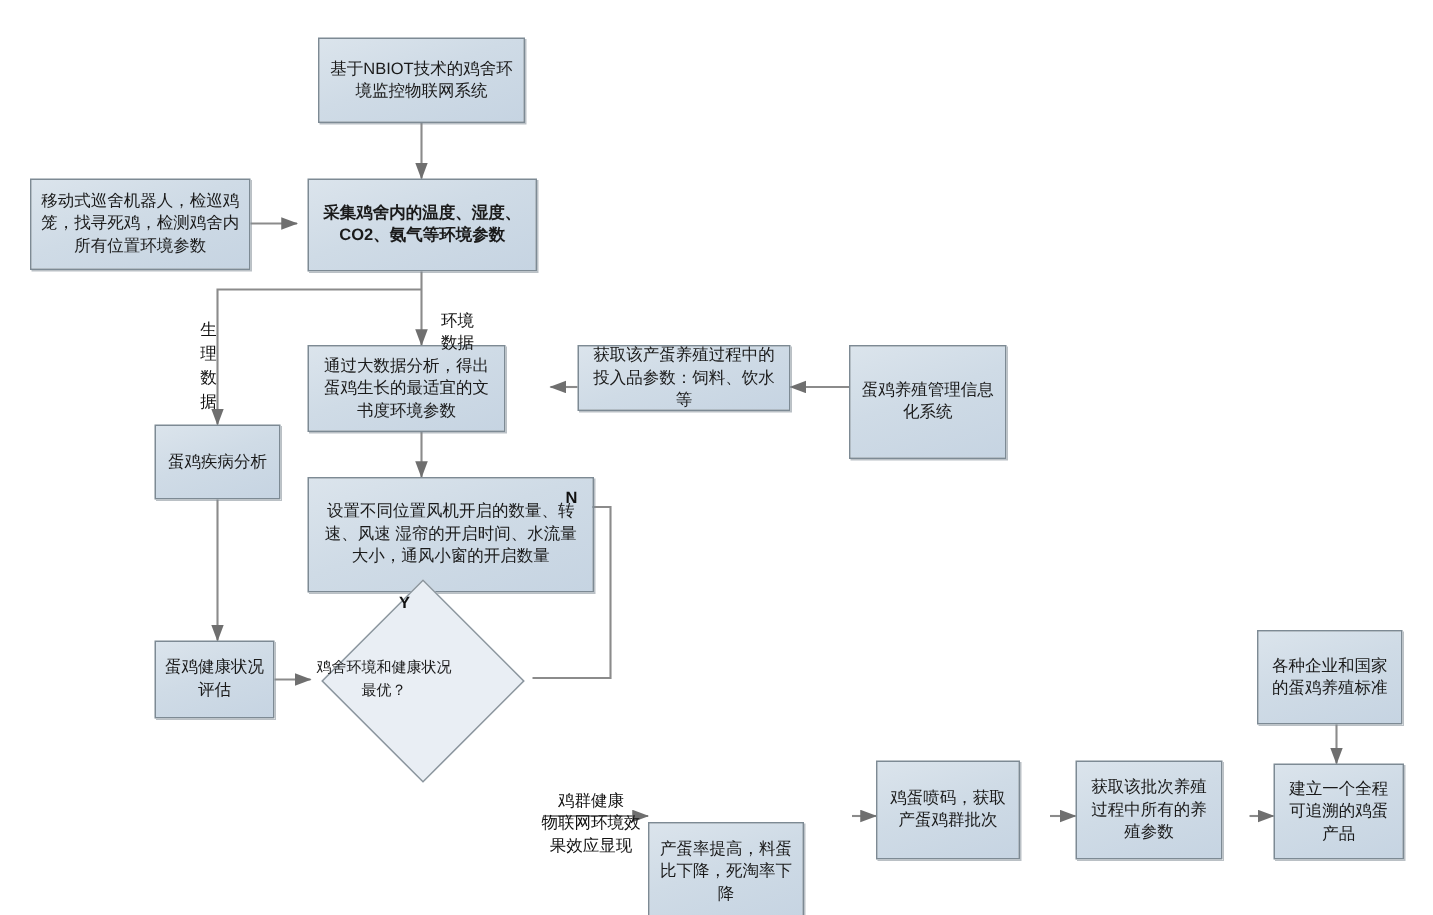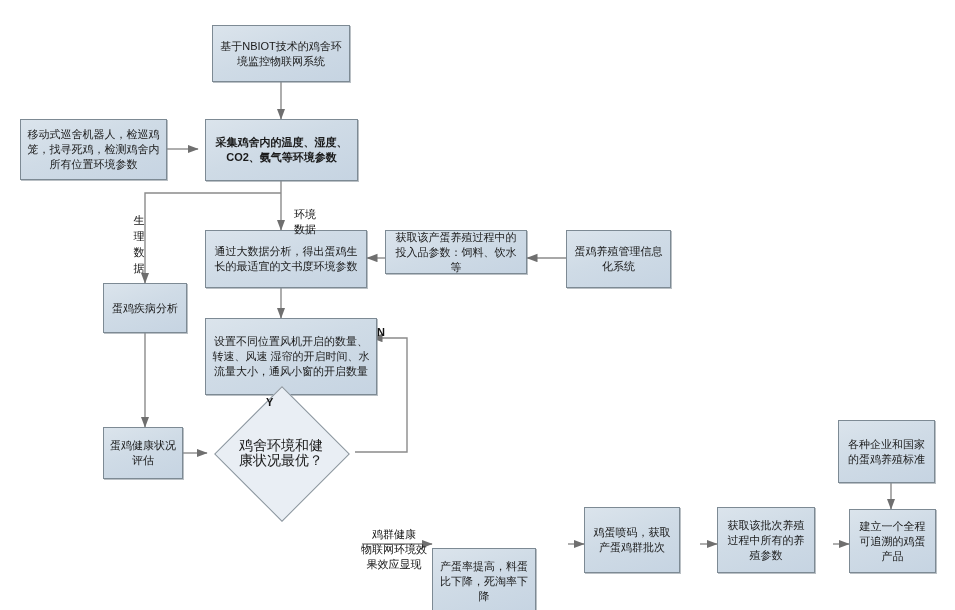--- a/index.html
+++ b/index.html
@@ -32,22 +32,22 @@
     box-sizing:border-box;
   }
   .diamond .dshape{
     position:absolute;left:0;top:0;width:100%;height:100%;
     background:#e9eef4;
     border:1px solid #8b959d;
     transform:rotate(45deg);
   }
   .diamond .dtext{
     position:absolute;left:0;top:0;width:100%;height:100%;
-    display:flex;align-items:center;justify-content:center;
-    text-align:center;font-size:14px;line-height:15px;color:#1a1a1a;
+    display:flex;align-items:center;
+    text-align:center;font-size:10px;line-height:15px;color:#1a1a1a;
   }
 
   .edge-label{
     position:absolute;
     font-size:11px;
     line-height:15px;
     color:#111;
     text-align:center;
     white-space:pre-line;
   }
@@ -116,37 +116,37 @@
   </div>
 
   <div class="node" style="left:20px;top:119px;width:147px;height:61px;">
     <span>移动式巡舍机器人，检巡鸡笼，找寻死鸡，检测鸡舍内所有位置环境参数</span>
   </div>
 
   <div class="node" style="left:205px;top:119px;width:153px;height:62px;font-weight:bold;">
     <span>采集鸡舍内的温度、湿度、CO2、氨气等环境参数</span>
   </div>
 
-  <div class="node" style="left:205px;top:230px;width:162px;height:58px;">
+  <div class="node" style="left:205px;top:230px;width:132px;height:58px;">
     <span>通过大数据分析，得出蛋鸡生长的最适宜的文书度环境参数</span>
   </div>
 
   <div class="node" style="left:385px;top:230px;width:142px;height:44px;">
     <span>获取该产蛋养殖过程中的投入品参数：饲料、饮水等</span>
   </div>
 
-  <div class="node" style="left:566px;top:230px;width:105px;height:58px;">
+  <div class="node" style="left:566px;top:230px;width:105px;height:76px;">
     <span>蛋鸡养殖管理信息化系统</span>
   </div>
 
   <div class="node" style="left:103px;top:283px;width:84px;height:50px;">
     <span>蛋鸡疾病分析</span>
   </div>
 
-  <div class="node" style="left:205px;top:318px;width:172px;height:77px;">
+  <div class="node" style="left:205px;top:318px;width:191px;height:77px;">
     <span>设置不同位置风机开启的数量、转速、风速 湿帘的开启时间、水流量大小，通风小窗的开启数量</span>
   </div>
 
   <div class="node" style="left:103px;top:427px;width:80px;height:52px;">
     <span>蛋鸡健康状况评估</span>
   </div>
 
   <div class="diamond" style="left:208px;top:404px;width:146px;height:97px;">
     <div class="dshape" style="left:26px;top:2px;width:94px;height:94px;"></div>
     <div class="dtext">

